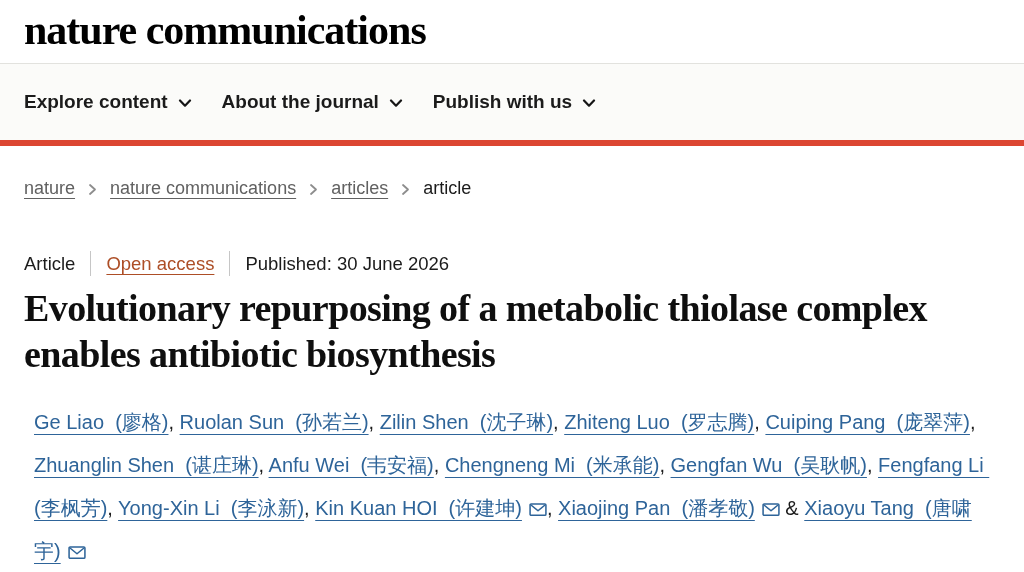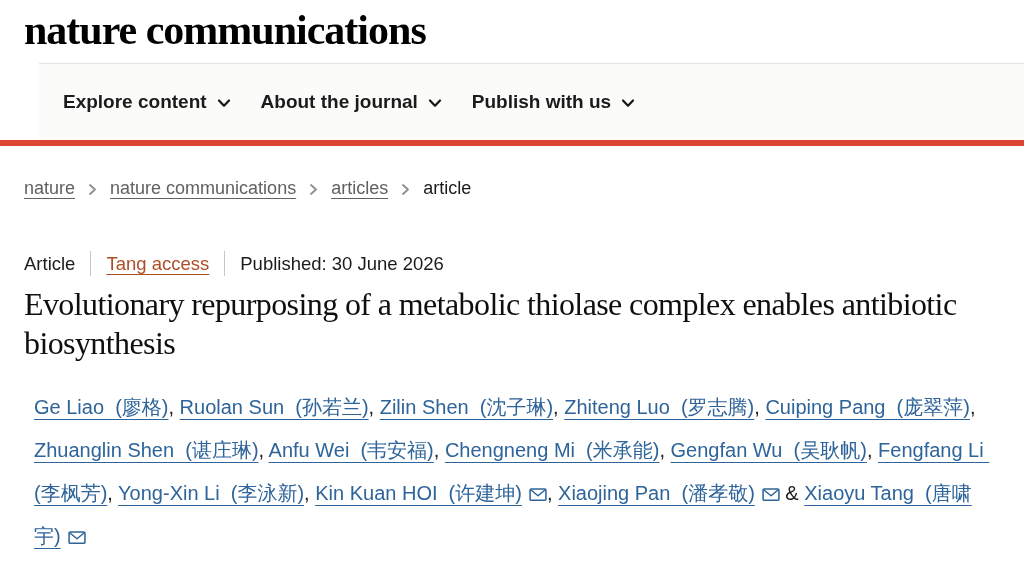--- a/index.html
+++ b/index.html
@@ -34,21 +34,20 @@
   }
   
   .main-nav {
     background: #fbfbf9;
     border-top: 1px solid #e2e2de;
     height: 77px;
     padding: 0 24px;
     display: flex;
     align-items: center;
     gap: 30px;
-    margin-left: 39px;
   }
   .nav-item {
     display: inline-flex;
     align-items: center;
     gap: 10px;
     background: none;
     border: none;
     padding: 0;
     font-family: "Liberation Sans", sans-serif;
     font-weight: 700;
@@ -93,22 +92,22 @@
     text-decoration: underline;
     text-decoration-thickness: 1px;
     text-underline-offset: 4px;
     cursor: pointer;
   }
   
   .article-title {
     margin: 9px 0 0;
     max-width: 940px;
     font-family: "Liberation Serif", serif;
-    font-weight: 400;
-    font-size: 32px;
+    font-weight: 700;
+    font-size: 38px;
     line-height: 1.22;
     letter-spacing: -0.6px;
     color: #0f0f0f;
   }
   
   .authors {
     margin: 23px 10px 0;
     max-width: 992px;
     font-size: 20px;
     line-height: 43px;
@@ -167,21 +166,21 @@
       <a class="crumb-link">articles</a>
       <svg class="crumb-chevron" width="9" height="13" viewBox="0 0 9 13">
         <path d="M2 2 L7 6.5 L2 11" fill="none" stroke="#8d8d8d" stroke-width="1.8" stroke-linecap="round" stroke-linejoin="round"></path>
       </svg>
       <span class="crumb-current">article</span>
     </div>
 
   <div class="article-meta">
     <span>Article</span>
     <span class="vbar"></span>
-    <a class="oa-link">Tang access</a>
+    <a class="oa-link">Open access</a>
     <span class="vbar"></span>
     <span>Published: 30 June 2026</span>
   </div>
 
   <h1 class="article-title">Evolutionary repurposing of a metabolic thiolase complex enables antibiotic biosynthesis</h1>
 
   <p class="authors" id="authors"><a class="author-link">Ge Liao&nbsp; (廖格)</a><span>, </span><a class="author-link">Ruolan Sun&nbsp; (孙若兰)</a><span>, </span><a class="author-link">Zilin Shen&nbsp; (沈子琳)</a><span>, </span><a class="author-link">Zhiteng Luo&nbsp; (罗志腾)</a><span>, </span><a class="author-link">Cuiping Pang&nbsp; (庞翠萍)</a><span>, </span><a class="author-link">Zhuanglin Shen&nbsp; (谌庄琳)</a><span>, </span><a class="author-link">Anfu Wei&nbsp; (韦安福)</a><span>, </span><a class="author-link">Chengneng Mi&nbsp; (米承能)</a><span>, </span><a class="author-link">Gengfan Wu&nbsp; (吴耿帆)</a><span>, </span><a class="author-link">Fengfang Li&nbsp; (李枫芳)</a><span>, </span><a class="author-link">Yong-Xin Li&nbsp; (李泳新)</a><span>, </span><a class="author-link">Kin Kuan HOI&nbsp; (许建坤)</a><span style="color: var(--link-blue);"><svg class="email-icon" width="18" height="15" viewBox="0 0 20 16">
           <rect x="1.2" y="1.8" width="17.6" height="12.6" rx="1.2" fill="none" stroke="currentColor" stroke-width="1.7"></rect>
           <path d="M2.2 3 L10 9.4 L17.8 3" fill="none" stroke="currentColor" stroke-width="1.7" stroke-linejoin="round"></path>
         </svg></span><span>, </span><a class="author-link">Xiaojing Pan&nbsp; (潘孝敬)</a><span style="color: var(--link-blue);"><svg class="email-icon" width="18" height="15" viewBox="0 0 20 16">

